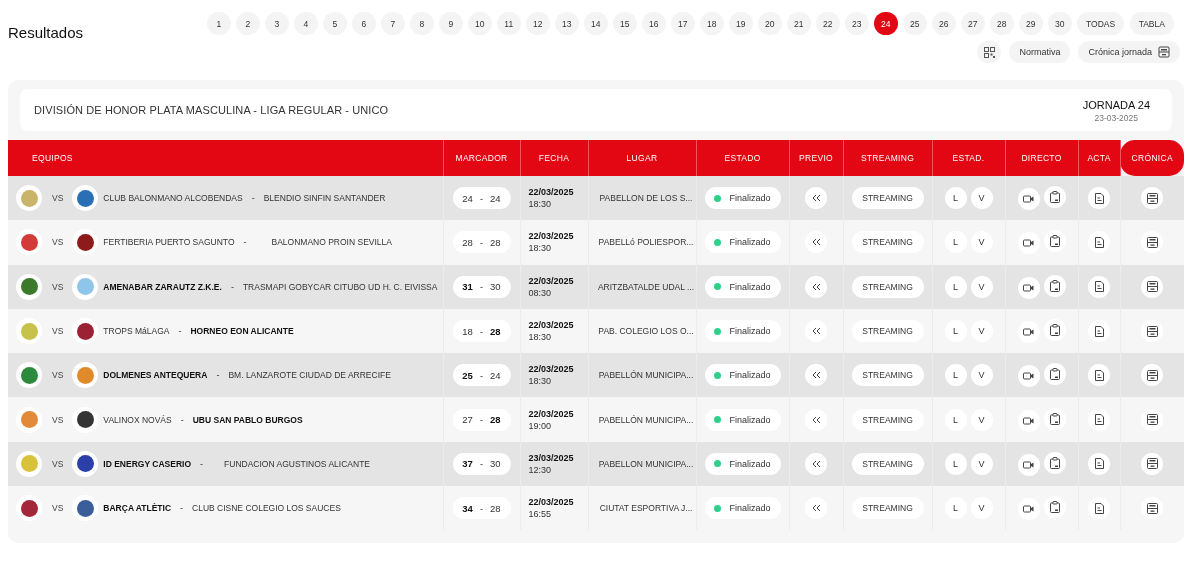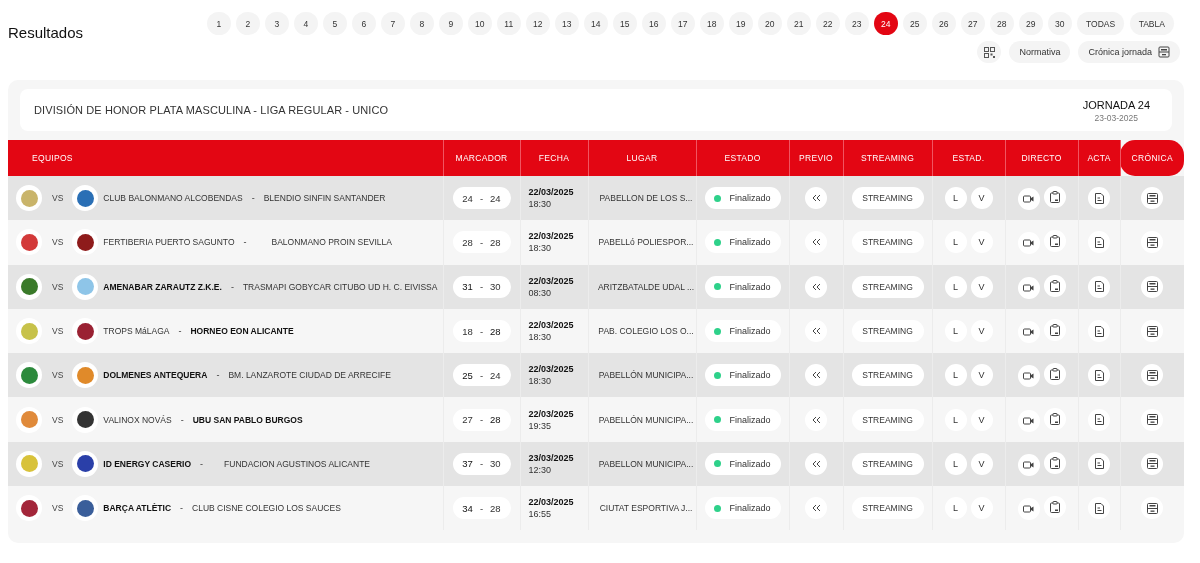--- a/index.html
+++ b/index.html
@@ -36,21 +36,21 @@
   .teams { display: flex; align-items: center; padding-left: 8px; text-align: right; white-space: nowrap; }
   .logo { width: 26px; height: 26px; border-radius: 50%; background: #fff; display: flex; align-items: center; justify-content: center; flex: 0 0 auto; }
   .logo i { width: 17px; height: 17px; border-radius: 50%; display: block; }
   .vs { margin: 0 9px 0 10px; font-size: 8.5px; color: #444; }
   .tname { font-size: 8.5px; color: #333; margin-left: 5px; }
   .tname.win { font-weight: bold; color: #111; }
   .sep { margin: 0 9px; font-size: 9px; }
 
   .pill { display: inline-flex; align-items: center; justify-content: center; background: #fff; border-radius: 11px; height: 22px; }
   .score { width: 58px; font-size: 9.5px; gap: 7px; }
-  .score .w { font-weight: normal; color: #111; }
+  .score .w { font-weight: bold; color: #111; }
   .date { text-align: left !important; padding-left: 8px; line-height: 12px; }
   .date b { font-size: 9px; color: #111; display: block; }
   .lugar { text-align: center; padding-left: 8px; font-size: 8.5px; white-space: nowrap; overflow: hidden; }
   .estado { width: 76px; gap: 8px; font-size: 9px; align-items: center; }
   .dot { width: 7px; height: 7px; border-radius: 50%; background: #2ed18a; display: inline-block; }
   .circle { width: 22px; height: 22px; border-radius: 50%; background: #fff; display: inline-flex; align-items: center; justify-content: center; font-size: 9px; margin: 0 2px; }
   .stream { width: 72px; font-size: 8.5px; }
   svg { display: block; }
 </style>
 </head>
@@ -476,21 +476,21 @@
       <span class="tname">VALINOX NOVÁS</span>
       <span class="sep">-</span>
       <span class="tname win" style="margin-left:0">UBU SAN PABLO BURGOS</span>
     </div>
           </td>
     <td><span class="pill score">
       <span class="">27</span>
               <span>-</span>
       <span class="w">28</span>
             </span></td>
-    <td class="date"><b>22/03/2025</b><span>19:35</span></td>
+    <td class="date"><b>22/03/2025</b><span>19:00</span></td>
     <td class="lugar">PABELLÓN MUNICIPA...</td>
     <td><span class="pill estado">
               <span class="dot"></span>
               <span>Finalizado</span>
             </span></td>
     <td><span class="circle">
               <svg width="9" height="8" viewBox="0 0 9 8">
                 <path d="M4 1 L1 4 L4 7 M8 1 L5 4 L8 7" fill="none" stroke="#444" stroke-width="1"></path>
               </svg>
             </span></td>

